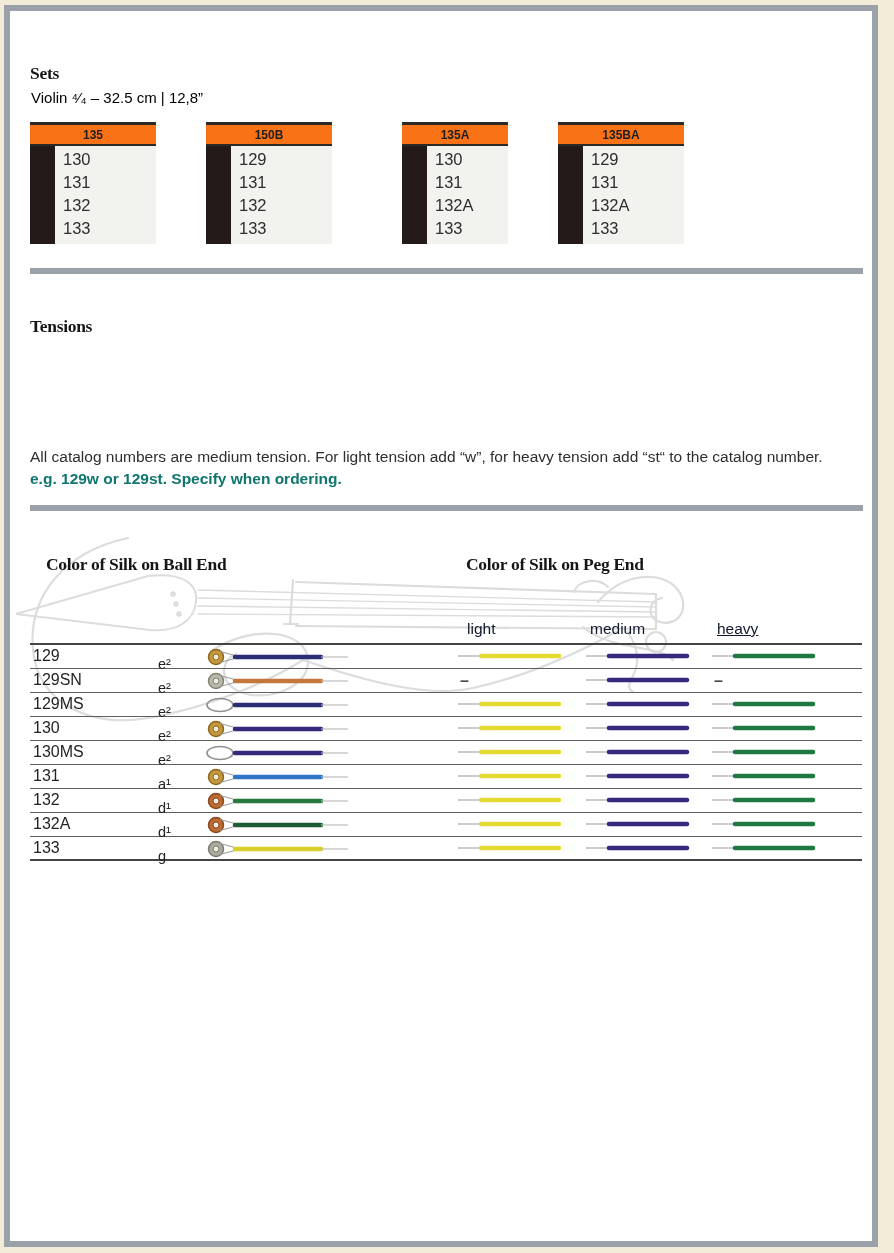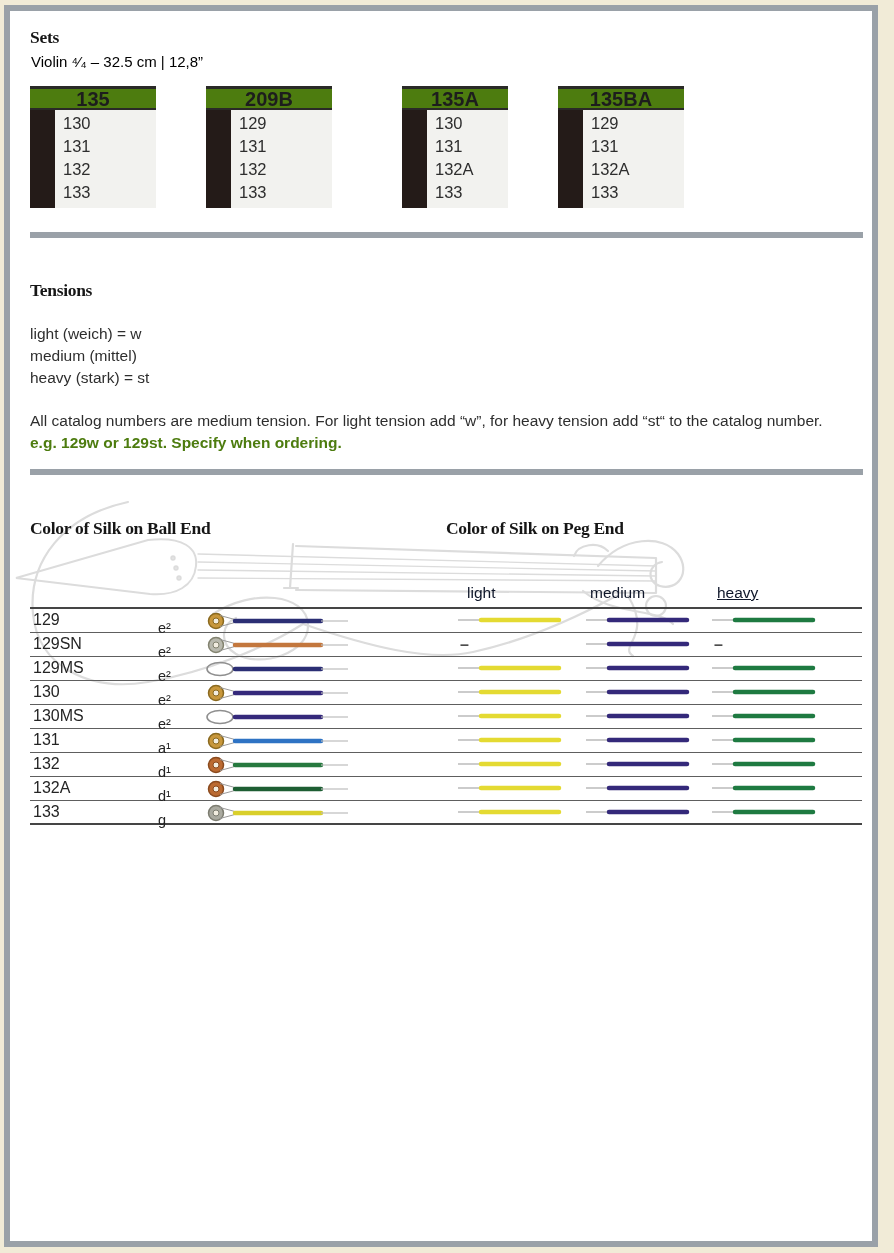--- a/index.html
+++ b/index.html
@@ -10,51 +10,51 @@
     font-family:"Liberation Sans", sans-serif;
     color:#2b2b2b;
     overflow:hidden;
   }
   .page-frame {
     position:absolute; left:4px; top:5px;
     width:874px; height:1242px;
     background:#ffffff;
     border:6px solid #9aa1a8;
   }
-  .content { position:absolute; inset:0; z-index:1; }
+  .content { position:absolute; inset:0; z-index:1;margin-top:36px; }
   .abs { position:absolute; }
 
   .serif-head {
     font-family:"Liberation Serif", serif;
     font-weight:bold;
     font-size:17.5px;
     letter-spacing:-0.3px;
     color:#161616;
   }
   .subtitle { font-size:15px; color:#000000; }
 
   
   .set-table { position:absolute; top:86px; width:126px; font-size:16px; }
   .set-head {
     border-top:3px solid #2a2a27;
     border-bottom:2px solid #2a2a27;
-    background:#4d7c0f;
+    background:#f97316;
     height:24px; line-height:21px;
-    text-align:center; font-weight:bold; font-size:20px; color:#1d1d1d;
+    text-align:center; font-weight:bold; font-size:12px; color:#1d1d1d;
   }
   .set-body { position:relative; background:#f2f2ef; padding:2px 0 4px 33px; }
   .set-bar { position:absolute; left:0; top:0; bottom:0; width:25px; background:#241b18; }
   .set-item { line-height:23px; font-size:16.5px; color:#2e2e2e; }
 
   .divider { position:absolute; left:30px; width:833px; height:6px; background:#9aa1a8; }
 
   .tension-line { font-size:15.5px; line-height:22px; color:#2e2e2e; }
   .tension-note { position:absolute; left:30px; top:410px; width:795px;
     font-size:15.5px; line-height:22px; color:#2e2e2e; }
-  .tension-note b { color:#4d7c0f; }
+  .tension-note b { color:#0f766e; }
 
   
   .col-label { position:absolute; top:584px; font-size:15.5px; color:#0f172a; }
   .silk-table { position:absolute; left:30px; top:607px; width:832px; border-top:2px solid #454545; z-index:2; }
   .silk-row { position:relative; height:24px; border-bottom:1px solid #5e5e5e; }
   .silk-row:last-child { border-bottom:2px solid #454545; }
   .cat  { position:absolute; left:3px;  top:2px; font-size:16px; color:#242424; }
   .note { position:absolute; left:128px; top:11px; font-size:14.5px; color:#242424; }
   .ball { position:absolute; left:173px; top:2px; }
   .peg  { position:absolute; top:4px; }
@@ -80,21 +80,21 @@
         <div class="set-head">135</div>
         <div class="set-body">
           <div class="set-bar"></div>
           <div class="set-item">130</div>
           <div class="set-item">131</div>
           <div class="set-item">132</div>
           <div class="set-item">133</div>
         </div>
       </div>
       <div class="set-table" style="left: 206px;">
-        <div class="set-head">209B</div>
+        <div class="set-head">150B</div>
         <div class="set-body">
           <div class="set-bar"></div>
           <div class="set-item">129</div>
           <div class="set-item">131</div>
           <div class="set-item">132</div>
           <div class="set-item">133</div>
         </div>
       </div>
       <div class="set-table" style="left: 382px; padding-left: 20px;">
         <div class="set-head">135A</div>
@@ -114,25 +114,20 @@
           <div class="set-item">131</div>
           <div class="set-item">132A</div>
           <div class="set-item">133</div>
         </div>
       </div>
     </div>
 
   <div class="divider" style="top:232px;"></div>
 
   <div class="abs serif-head" style="left:30px; top:280px;">Tensions</div>
-  <div class="abs" style="left:30px; top:323px;">
-    <div class="tension-line">light (weich) = w</div>
-    <div class="tension-line">medium (mittel)</div>
-    <div class="tension-line">heavy (stark) = st</div>
-  </div>
   <div class="tension-note"><span>All catalog numbers are medium tension. For light tension add “w”, for heavy tension add “st“ to the catalog number. </span><b>e.g. 129w or 129st. Specify when ordering.</b></div>
 
   <div class="divider" style="top:469px;"></div>
 
   <svg class="violin-sketch" width="710" height="240" viewBox="0 0 710 240" fill="none" stroke="#dcdcdc" stroke-width="2.2" stroke-linecap="round">
 
     <path d="M 120,6 C 55,20 20,65 25,118 C 30,170 80,196 140,186 C 200,176 260,150 295,128"></path>
     <path d="M 295,128 C 360,150 420,166 465,156 C 525,143 575,118 608,100"></path>
     <path d="M 205,118 C 245,92 298,98 300,128 C 302,158 252,172 228,158 C 210,147 214,128 228,122"></path>
 
@@ -151,22 +146,22 @@
     <path d="M 285,48 L 282,92 M 276,92 L 290,92"></path>
     <path d="M 288,50 L 648,62 M 288,94 L 648,97 M 648,62 L 648,97"></path>
 
     <path d="M 590,70 C 615,40 655,38 670,58 C 683,76 670,95 652,90 C 638,86 640,68 654,66"></path>
     <path d="M 575,95 C 605,120 650,112 665,128"></path>
     <path d="M 600,55 C 590,45 570,48 566,60"></path>
     <circle cx="648" cy="110" r="10"></circle>
     <path d="M 620,100 C 645,140 610,150 625,160"></path>
   </svg>
 
-  <div class="abs serif-head" style="left:30px; top:518px;">Color of Silk on Ball End</div>
-  <div class="abs serif-head" style="left:446px; top:518px;">Color of Silk on Peg End</div>
+  <div class="abs serif-head" style="left:46px; top:518px;">Color of Silk on Ball End</div>
+  <div class="abs serif-head" style="left:466px; top:518px;">Color of Silk on Peg End</div>
 
   <span class="col-label" style="left:467px;">light</span>
   <span class="col-label" style="left:590px;">medium</span>
   <span class="col-label" style="left:717px;text-decoration:underline;">heavy</span>
 
   <div class="silk-table">
       <div class="silk-row">
         <span class="cat">129</span>
         <span class="note">e²</span>
         <span class="ball"><svg width="160" height="20" viewBox="0 0 160 20">

